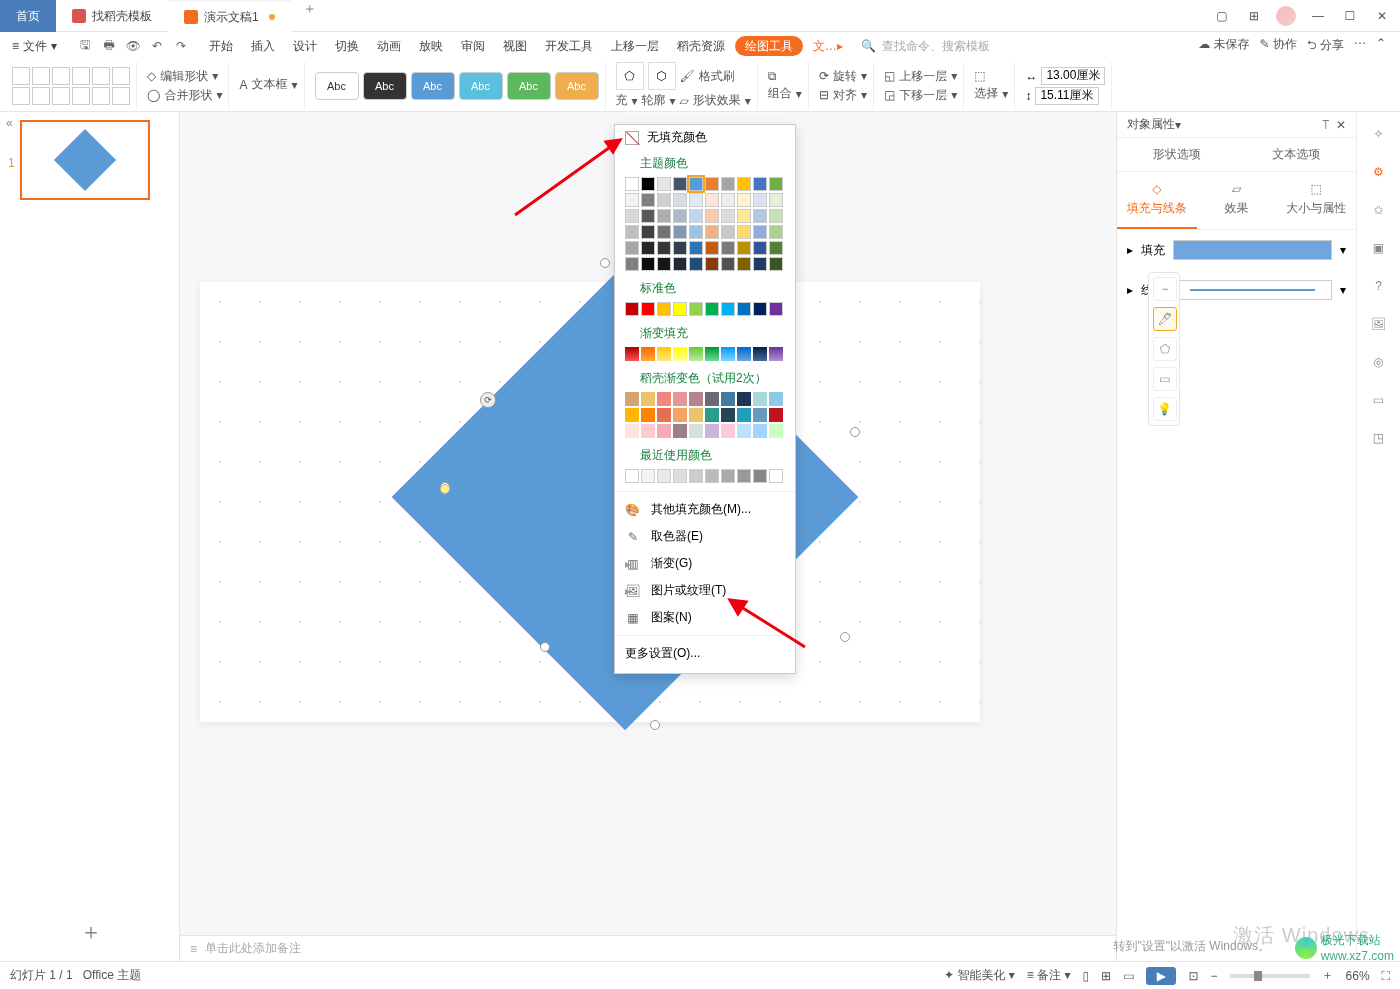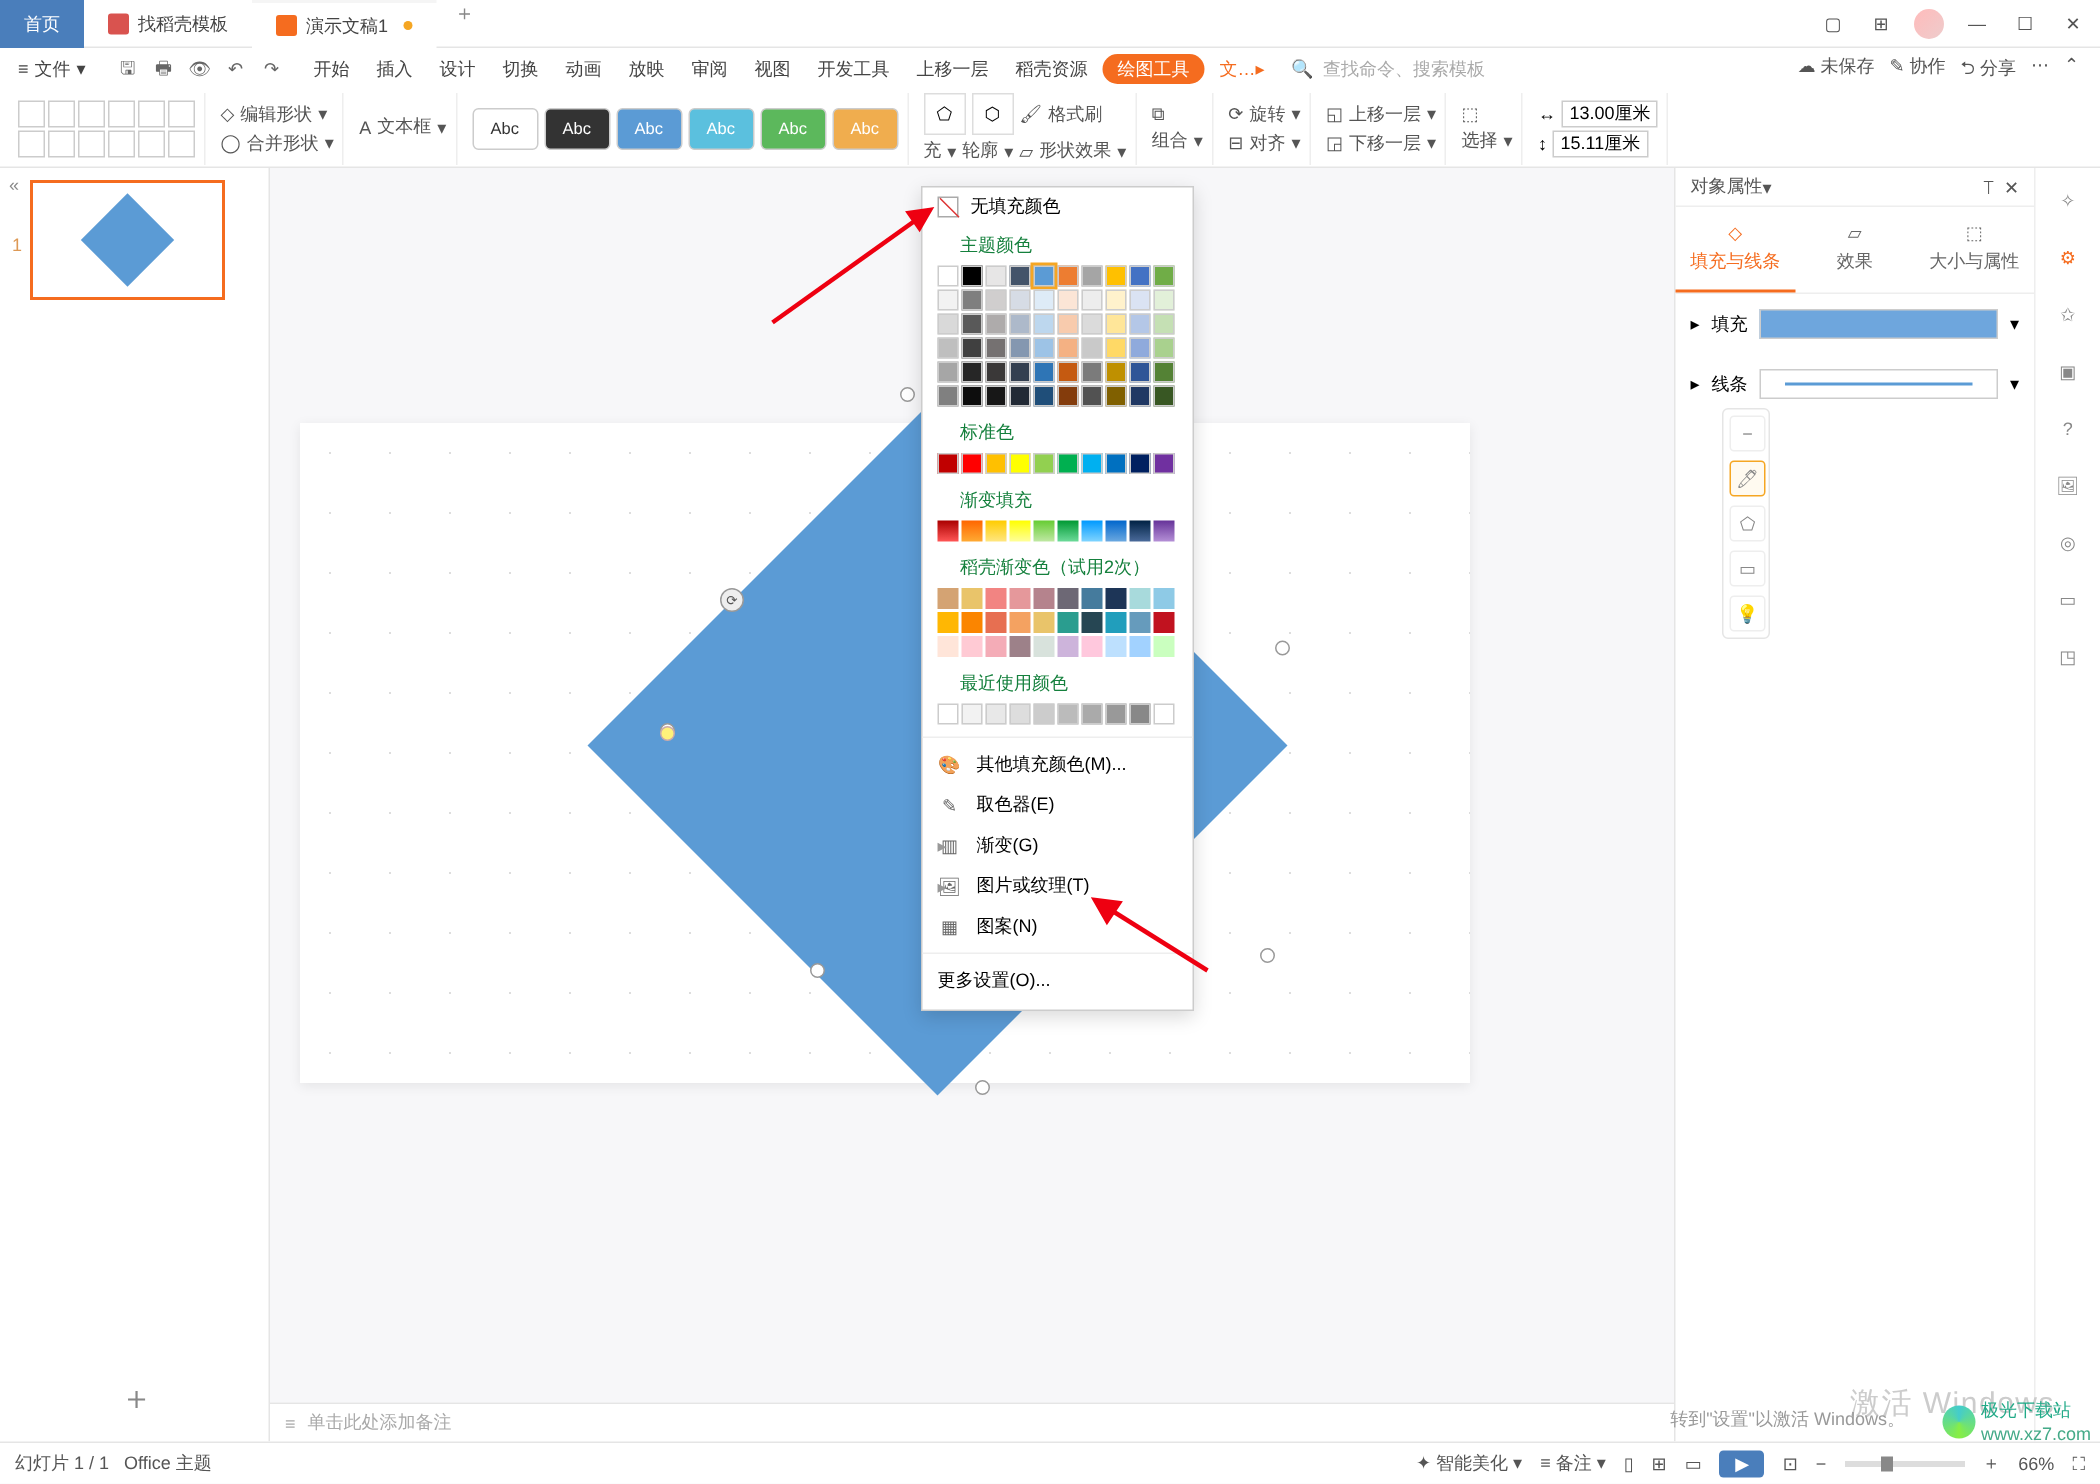--- a/index.html
+++ b/index.html
@@ -454,20 +454,24 @@
       <span>图案(N)</span>
     </div>
   <div class="menu-sep"></div>
   <div class="menu-item" style="justify-content:flex-start">
       <span>更多设置(O)...</span>
     </div>
 </div>
 
 <div class="rpanel">
   <div class="rpanel-head"><span>对象属性</span> ▾ <span class="close">⟙</span>&nbsp;&nbsp;<span>✕</span></div>
+  <div class="rtabs">
+    <div class="rt">形状选项</div>
+    <div class="rt">文本选项</div>
+  </div>
   <div class="subtabs">
     <div class="st active">
         <span>◇</span>
         <span>填充与线条</span>
       </div>
     <div class="st">
         <span>▱</span>
         <span>效果</span>
       </div>
     <div class="st">

